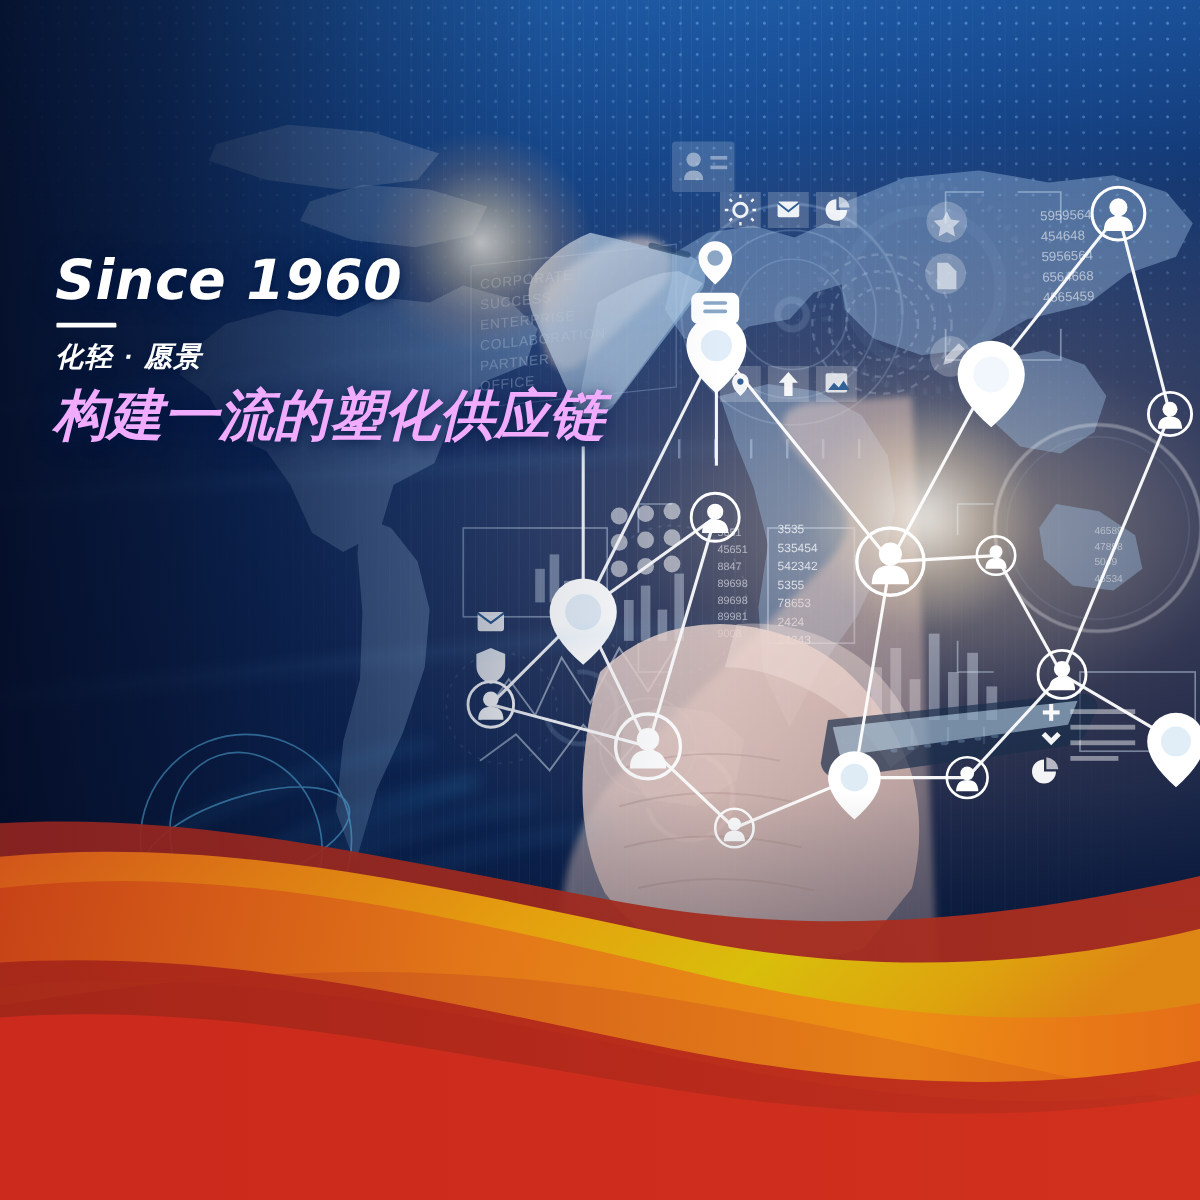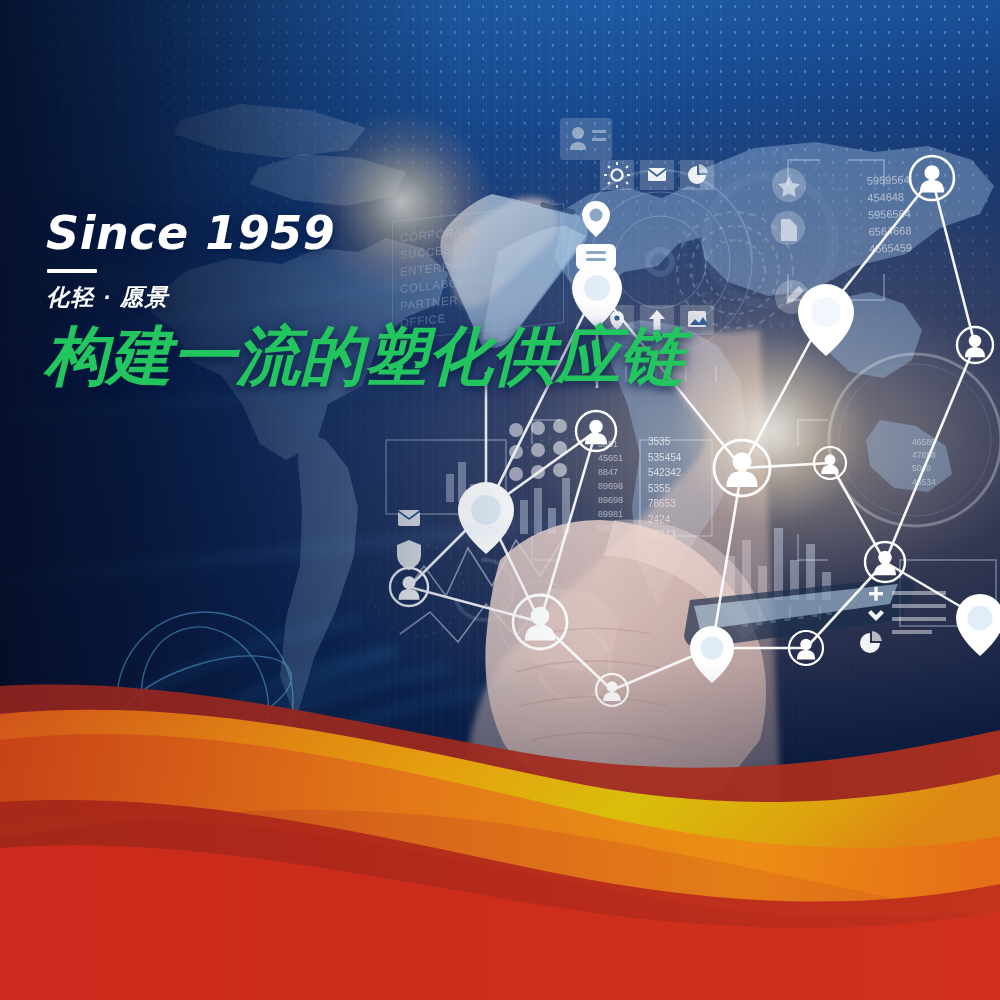--- a/index.html
+++ b/index.html
@@ -107,21 +107,21 @@
   }
   #rule{width:50px;height:4px;background:#fff;margin:13px 0 9px 1px;border-radius:1px;}
   #sub{
     font-family:Liberation Sans, sans-serif;
     font-weight:700;font-style:italic;font-size:23px;color:#fff;
     letter-spacing:1.5px;margin:0;
     text-shadow:0 2px 6px rgba(0,20,60,.70);
   }
   #main-title{
     font-family:"DejaVu Sans","Liberation Sans",sans-serif;
-    font-weight:700;font-style:italic;font-size:64px;color:#22c55e;
+    font-weight:700;font-style:italic;font-size:46px;color:#f0abfc;
     letter-spacing:0px;margin:9px 0 0 -2px;line-height:1.08;white-space:nowrap;
     text-shadow:0 3px 10px rgba(0,20,60,.75), 0 0 26px rgba(0,30,90,.40);
   }
 
   
   #waves{position:absolute;left:0;bottom:0;width:1000px;height:330px;}
 </style>
 </head>
 <body>
 
@@ -583,21 +583,21 @@
       <path d="M130 700 Q240 640 360 620"></path>
     </g>
     <g stroke="#5fc2f2" fill="none" opacity=".45" stroke-width="1.4">
       <ellipse cx="205" cy="700" rx="90" ry="36" transform="rotate(-18 205 700)"></ellipse>
       <ellipse cx="205" cy="700" rx="62" ry="74" transform="rotate(-18 205 700)"></ellipse>
       <ellipse cx="205" cy="700" rx="88" ry="88"></ellipse>
     </g>
   </svg>
 
   <div id="headline">
-    <div id="since">Since 1959</div>
+    <div id="since">Since 1960</div>
     <div id="rule"></div>
     <div id="sub">化轻 · 愿景</div>
     <div id="main-title">构建一流的塑化供应链</div>
   </div>
 
   <svg id="waves" viewBox="0 0 1000 330" preserveAspectRatio="none" aria-hidden="true">
     <defs>
       <linearGradient id="gMaroon" x1="0" y1="0" x2="1" y2="0">
         <stop offset="0%" stop-color="#8e2420"></stop>
         <stop offset="55%" stop-color="#a32b1e"></stop>

